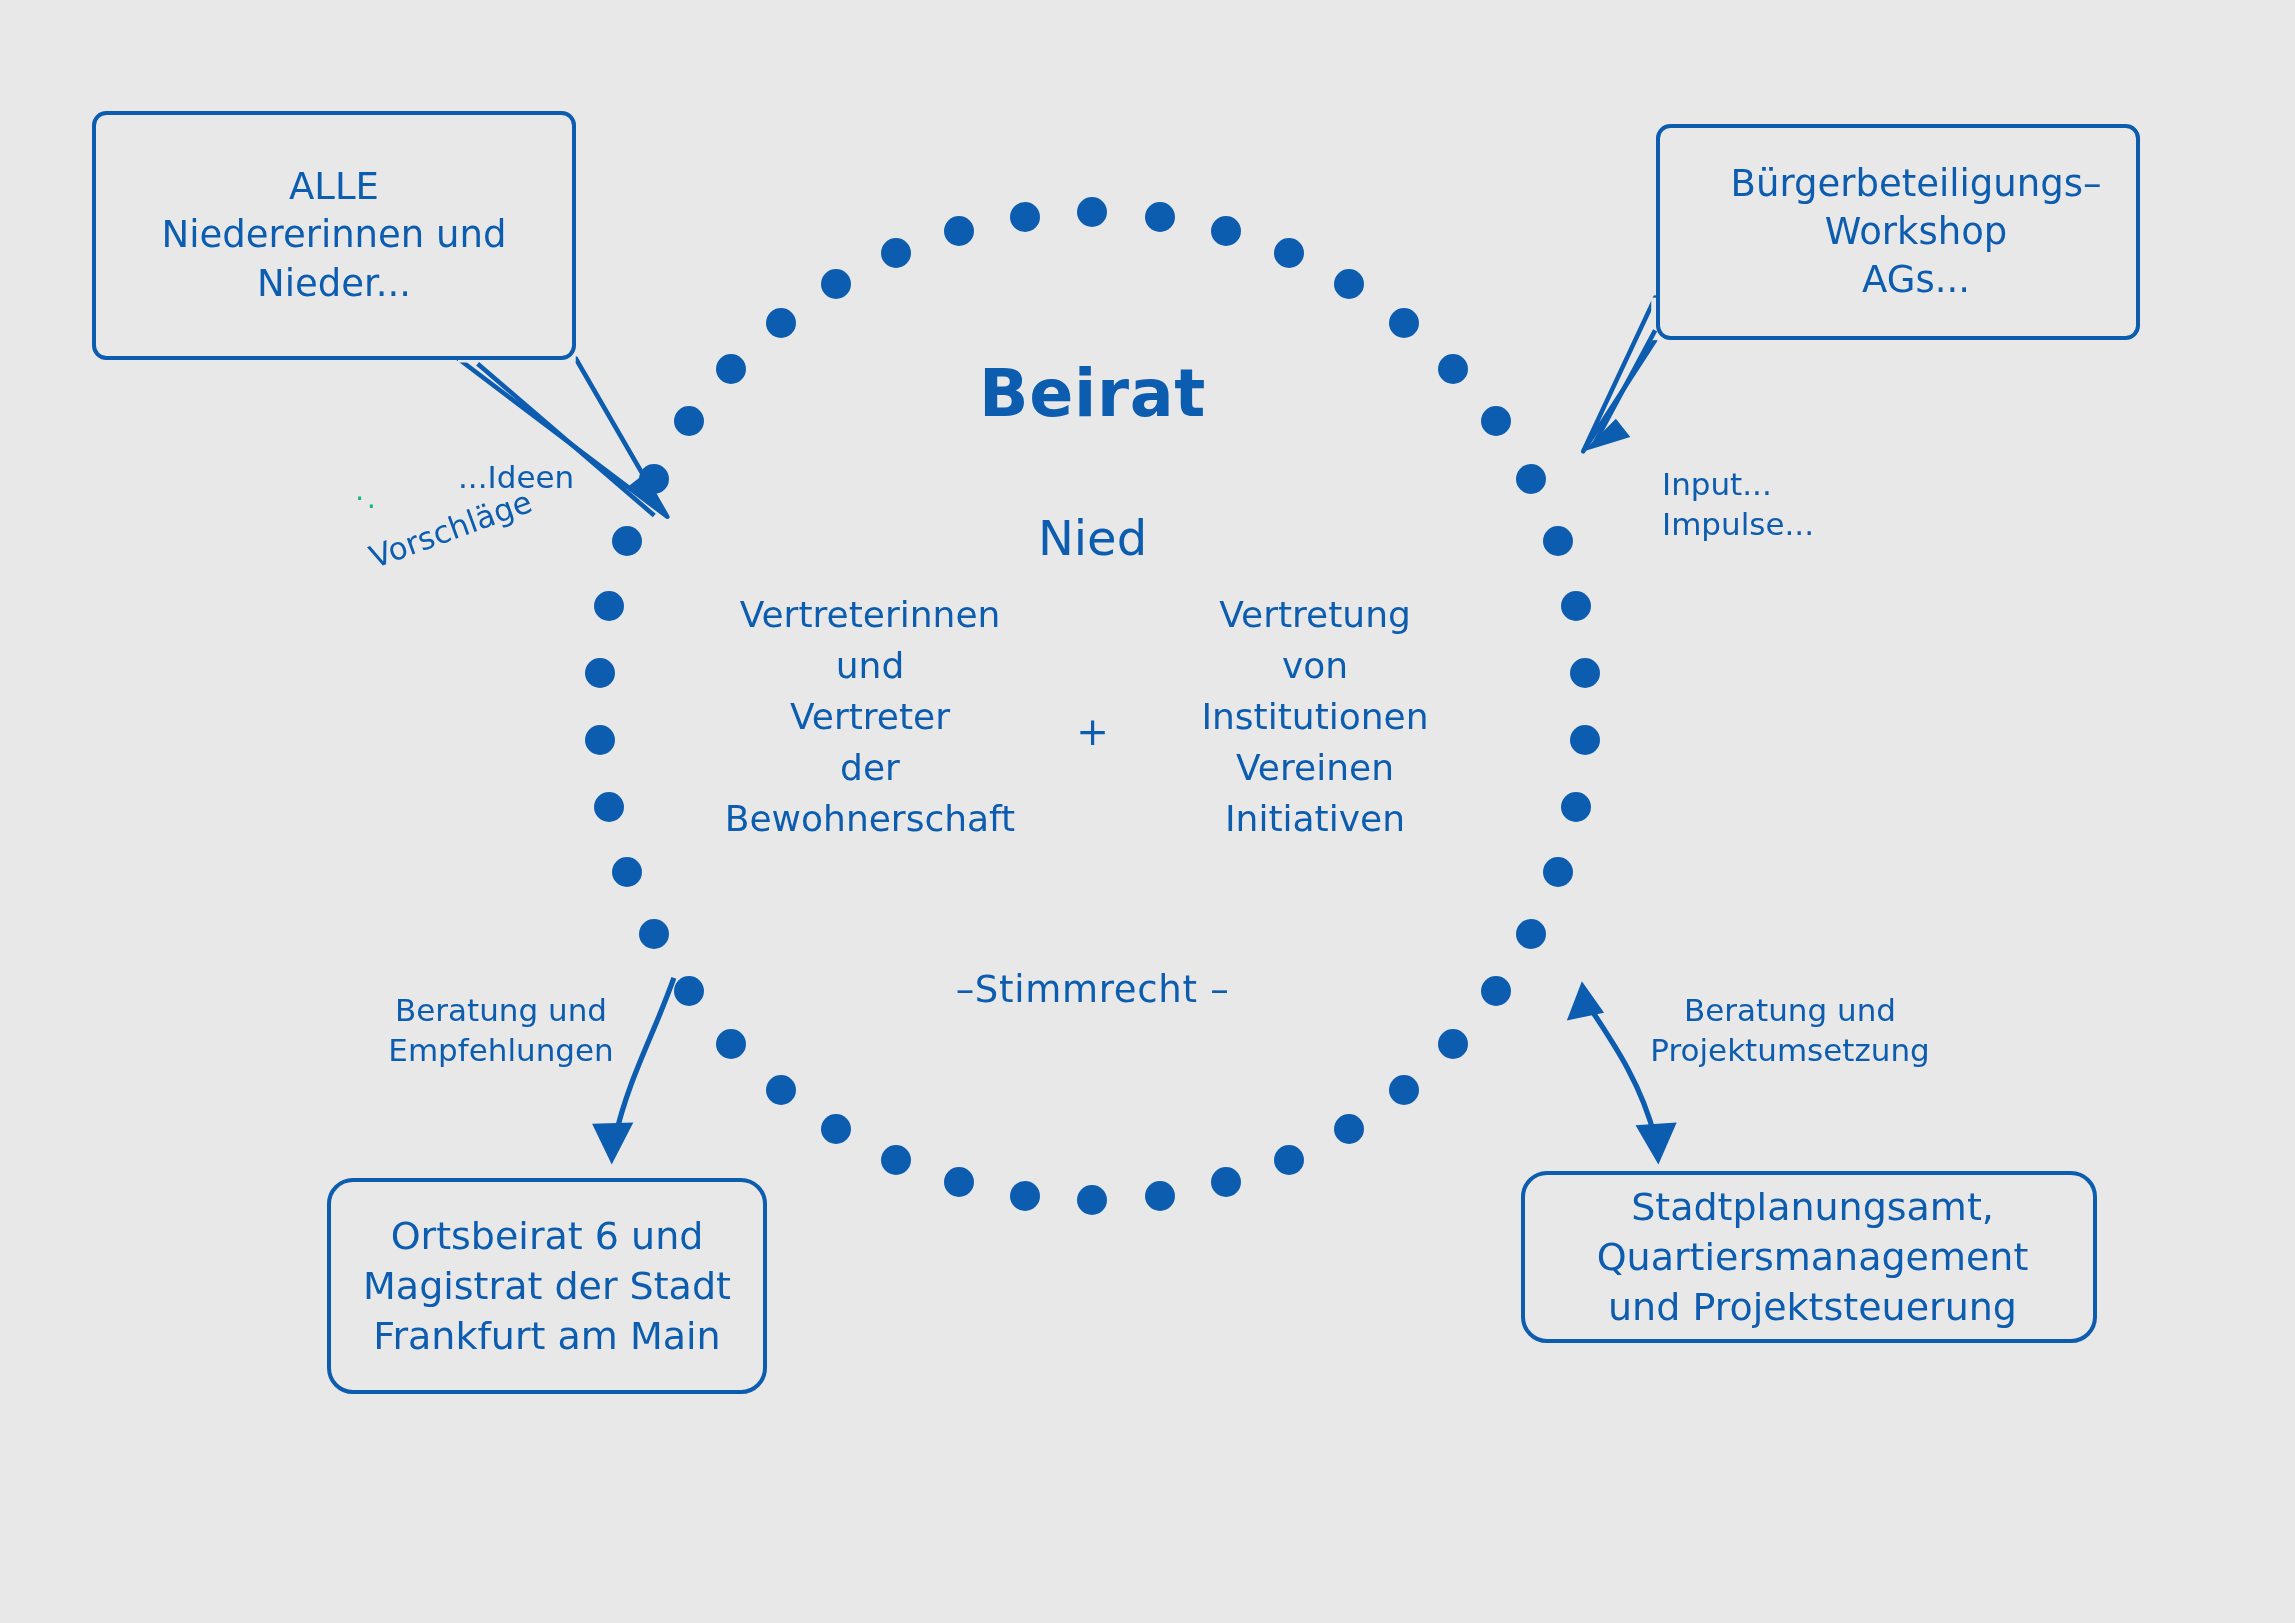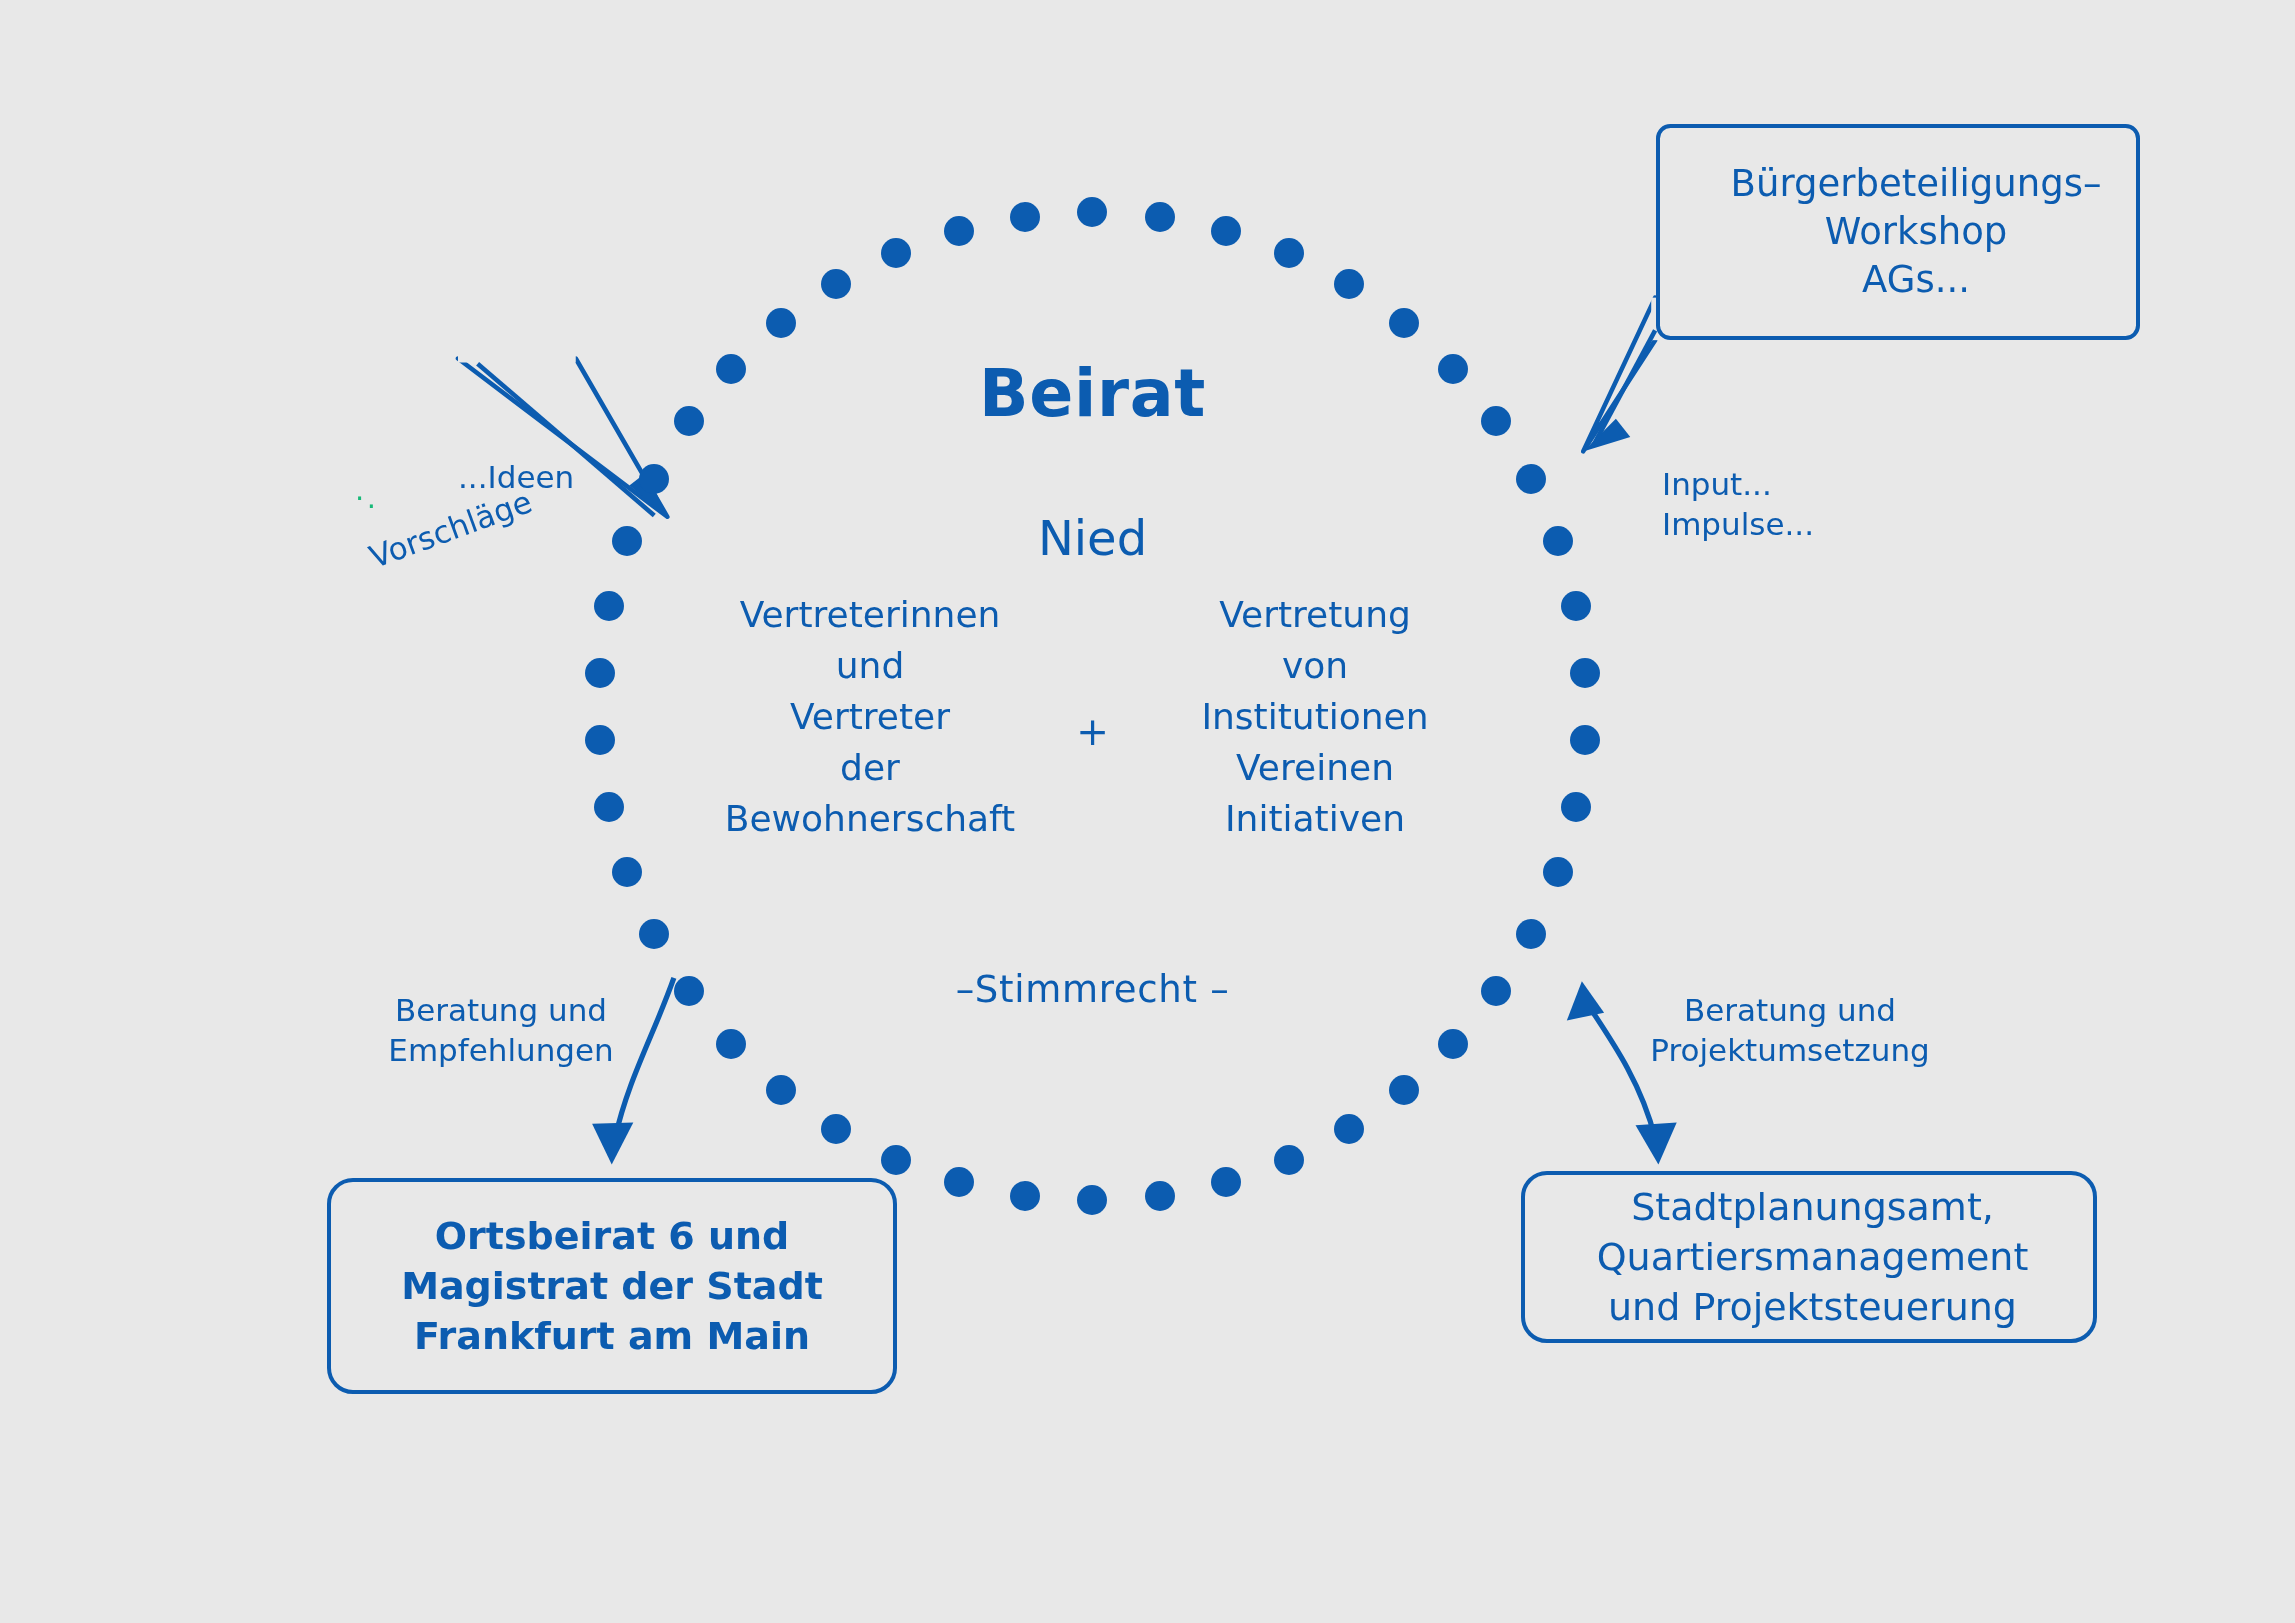--- a/index.html
+++ b/index.html
@@ -118,21 +118,21 @@
     line-height: 1.3;
   }
   .rounded-box {
     border-radius: 26px;
     font-size: 38px;
     line-height: 1.32;
   }
 
   #box-alle      { left: 92px;  top: 111px;  width: 484px;  height: 249px; }
   #box-buerger   { left: 1656px; top: 124px;  width: 484px;  height: 216px; }
-  #box-ortsbeirat{ left: 327px;  top: 1178px; width: 570px;  height: 216px; font-weight: bold; }
+  #box-ortsbeirat{ left: 327px;  top: 1178px; width: 440px;  height: 216px; }
   #box-stadtplan { left: 1521px; top: 1171px; width: 576px;  height: 172px; padding-left: 7px; }
 
   
   .annot {
     position: absolute;
     color: #0c5cb0;
     font-size: 31px;
     line-height: 1.28;
   }
   #annot-ideen    { left: 458px;  top: 458px; text-align: left; }
@@ -250,20 +250,25 @@
       <div class="col" style="white-space:pre-line;">Vertretung
 von
 Institutionen
 Vereinen
 Initiativen</div>
     </div>
 
     <div id="stimmrecht">–Stimmrecht  –</div>
   </div>
 
+  <div class="box bubble" id="box-alle">
+    <span style="white-space:pre-line;">ALLE
+Niedererinnen und
+Nieder...</span>
+  </div>
 
   <div class="box bubble" id="box-buerger">
     <span style="white-space:pre-line;margin-left:36px;">Bürgerbeteiligungs–
 Workshop
 AGs...</span>
   </div>
 
   <div class="box rounded-box" id="box-ortsbeirat">
     <span style="white-space:pre-line;">Ortsbeirat 6 und
 Magistrat der Stadt

